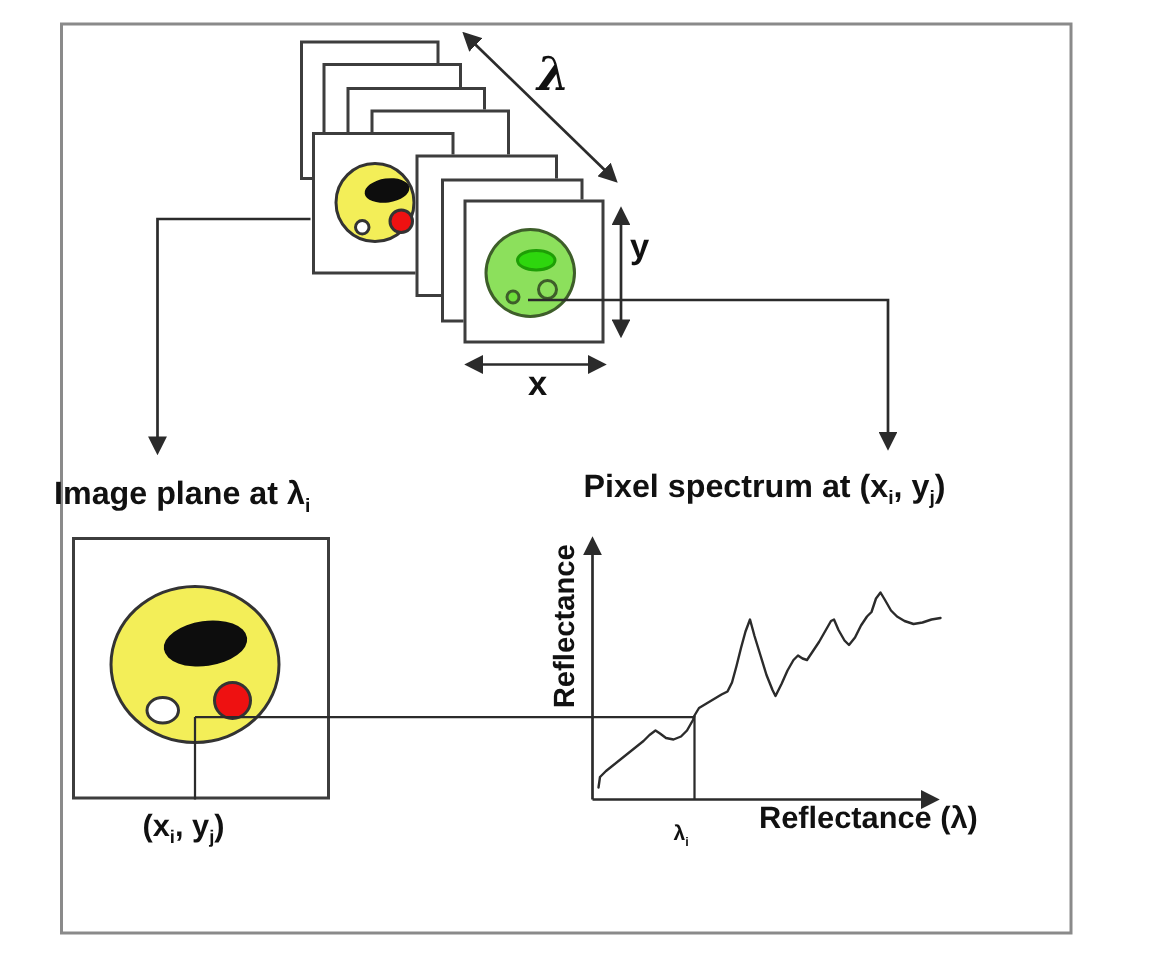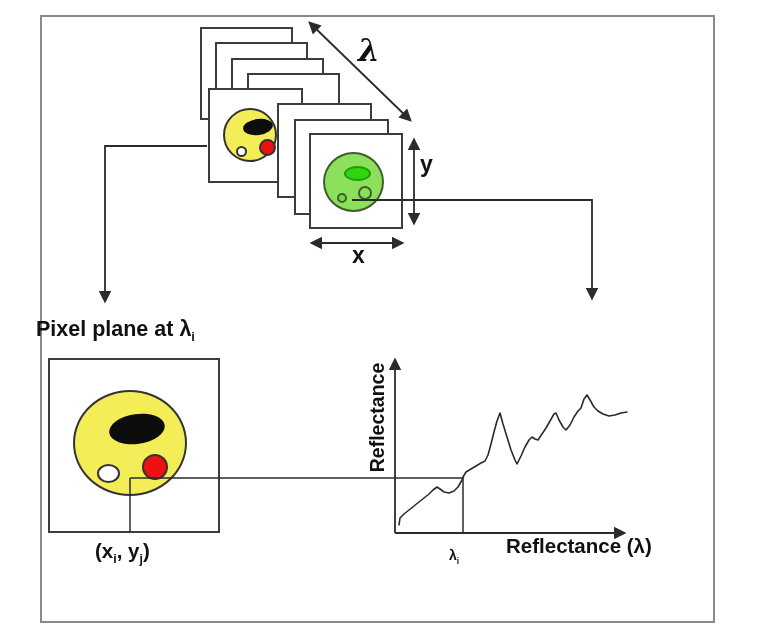--- a/index.html
+++ b/index.html
@@ -84,27 +84,30 @@
     <span>λ</span>
   </div>
   <div class="lbl" style="left:420px;top:152px;font-size:23px">
     <span>y</span>
   </div>
   <div class="lbl" style="left:352px;top:243px;font-size:23px">
     <span>x</span>
   </div>
 
   <div class="lbl" style="left:36px;top:318px;font-size:21.5px">
-    <span>Pixel plane at λ</span><sub>i</sub>
+    <span>Image plane at λ</span><sub>i</sub>
   </div>
 
   <div class="lbl" style="left:95px;top:540px;width:100px;font-size:20.5px">
     <span>(x</span><sub>i</sub><span>, y</span><sub>j</sub><span>)</span>
   </div>
 
+  <div class="lbl" style="left:389px;top:313px;font-size:21.5px">
+    <span>Pixel spectrum at (x</span><sub>i</sub><span>, y</span><sub>j</sub><span>)</span>
+  </div>
 
   <div class="vlabel">
     <span>Reflectance</span>
   </div>
 
   <div class="lbl" style="left:449px;top:548px;font-size:14px">
     <span>λ</span><sub>i</sub>
   </div>
 
   <div class="lbl" style="left:506px;top:535px;font-size:20.5px">

